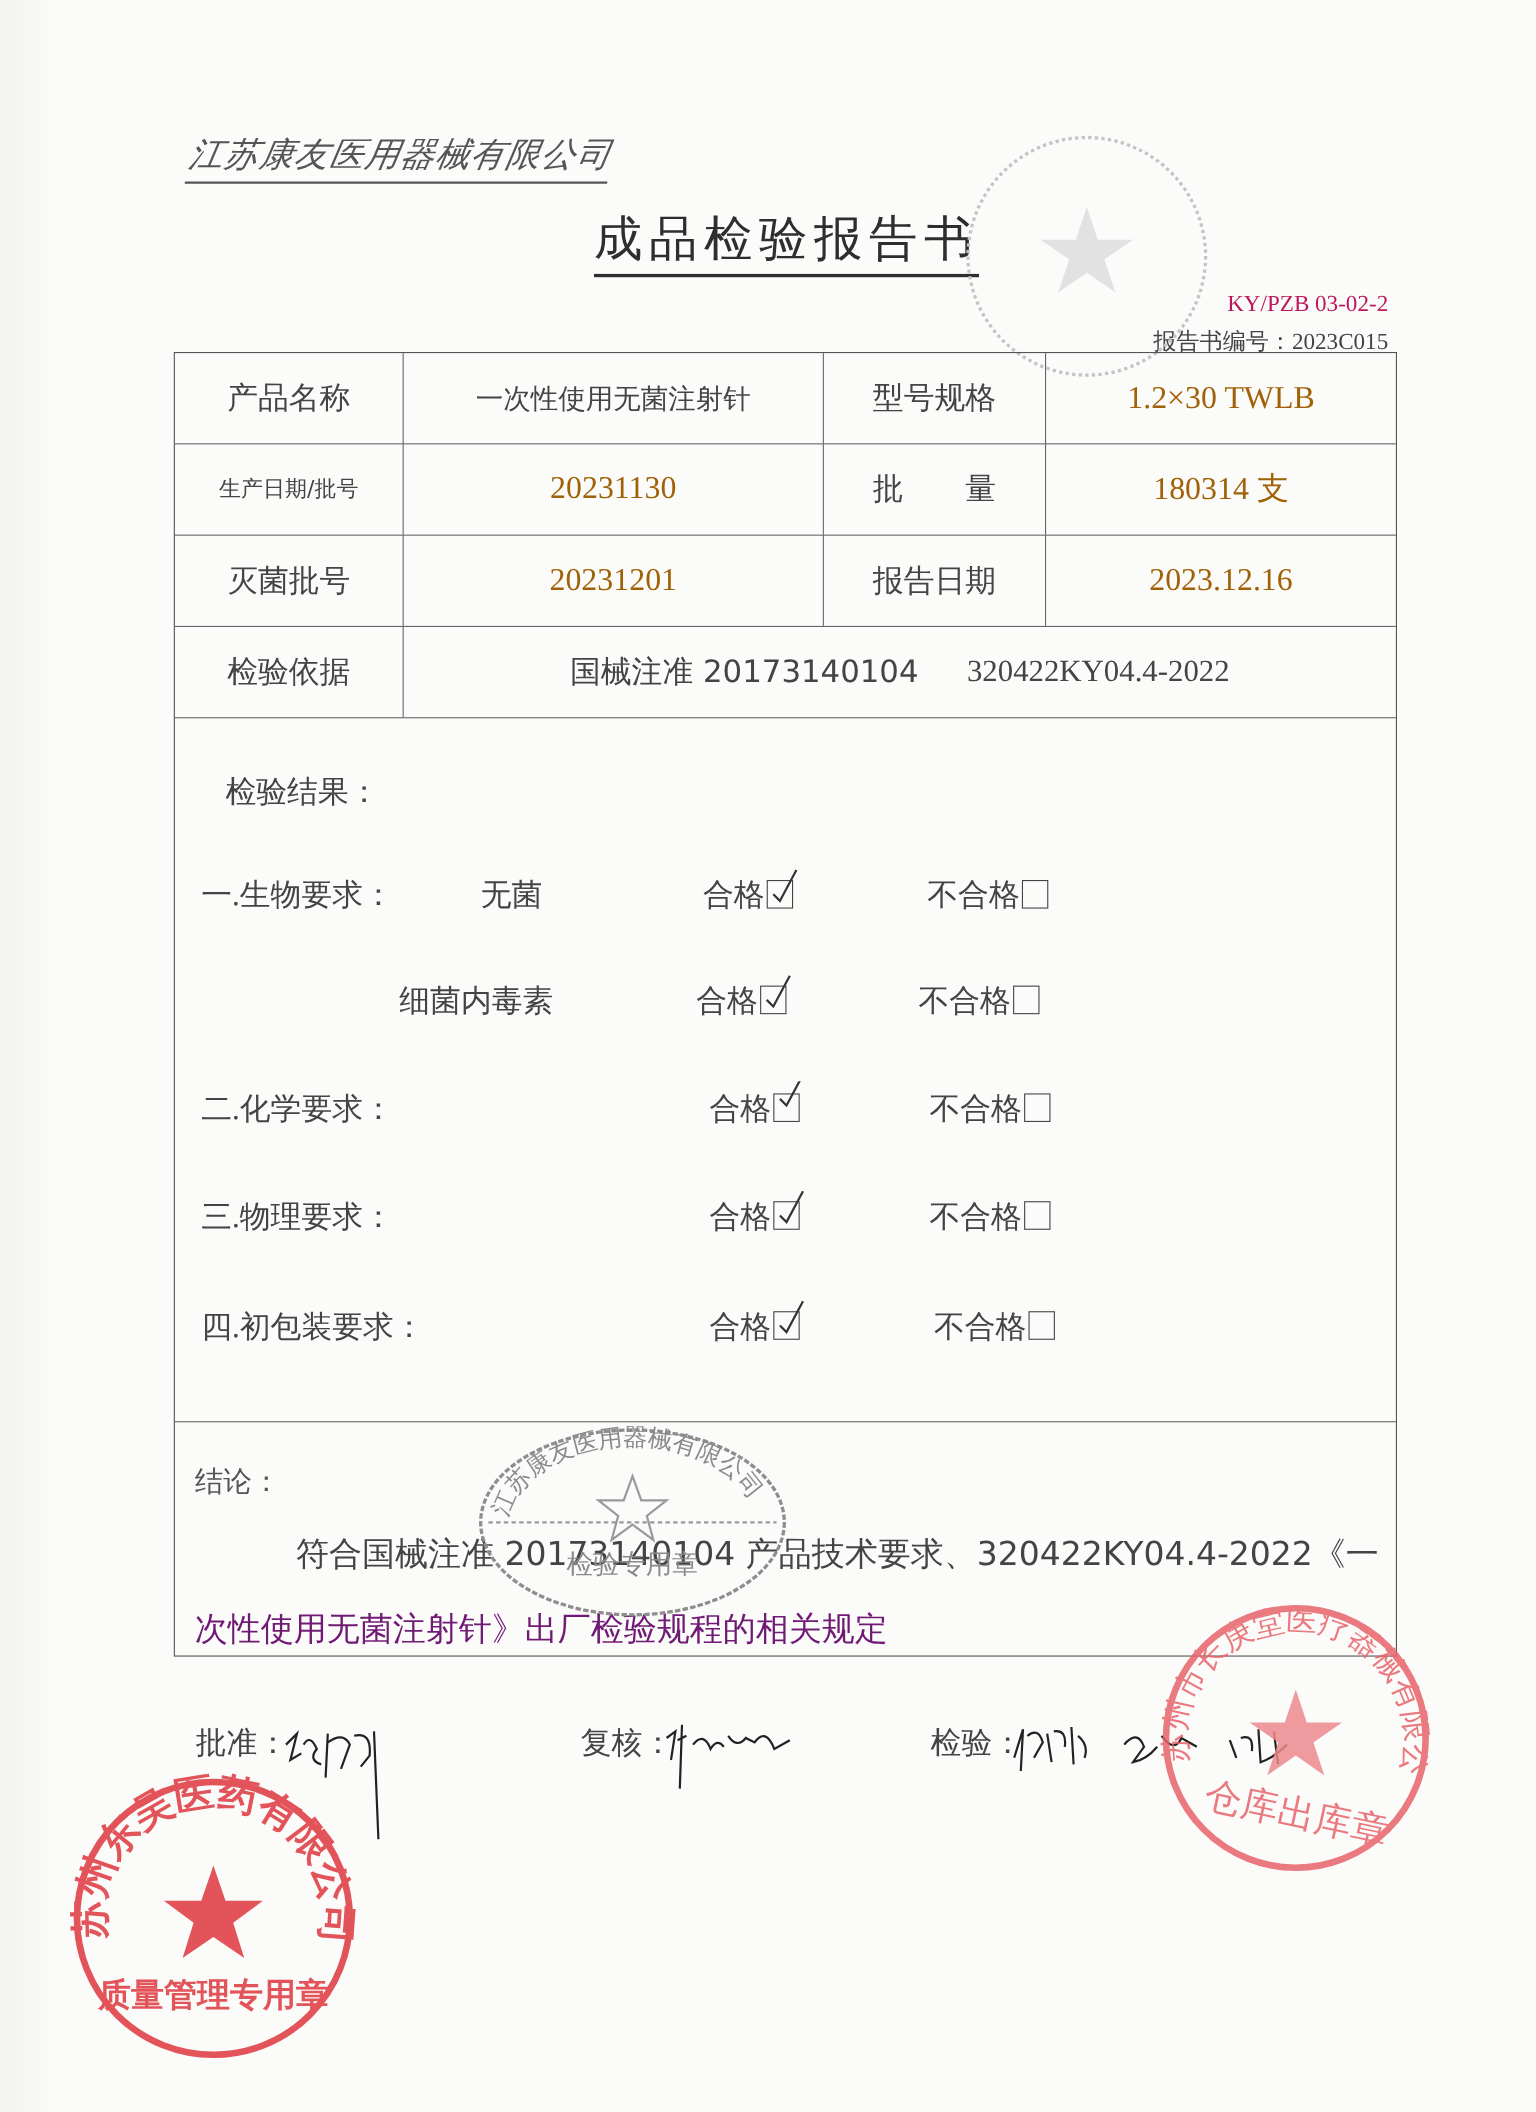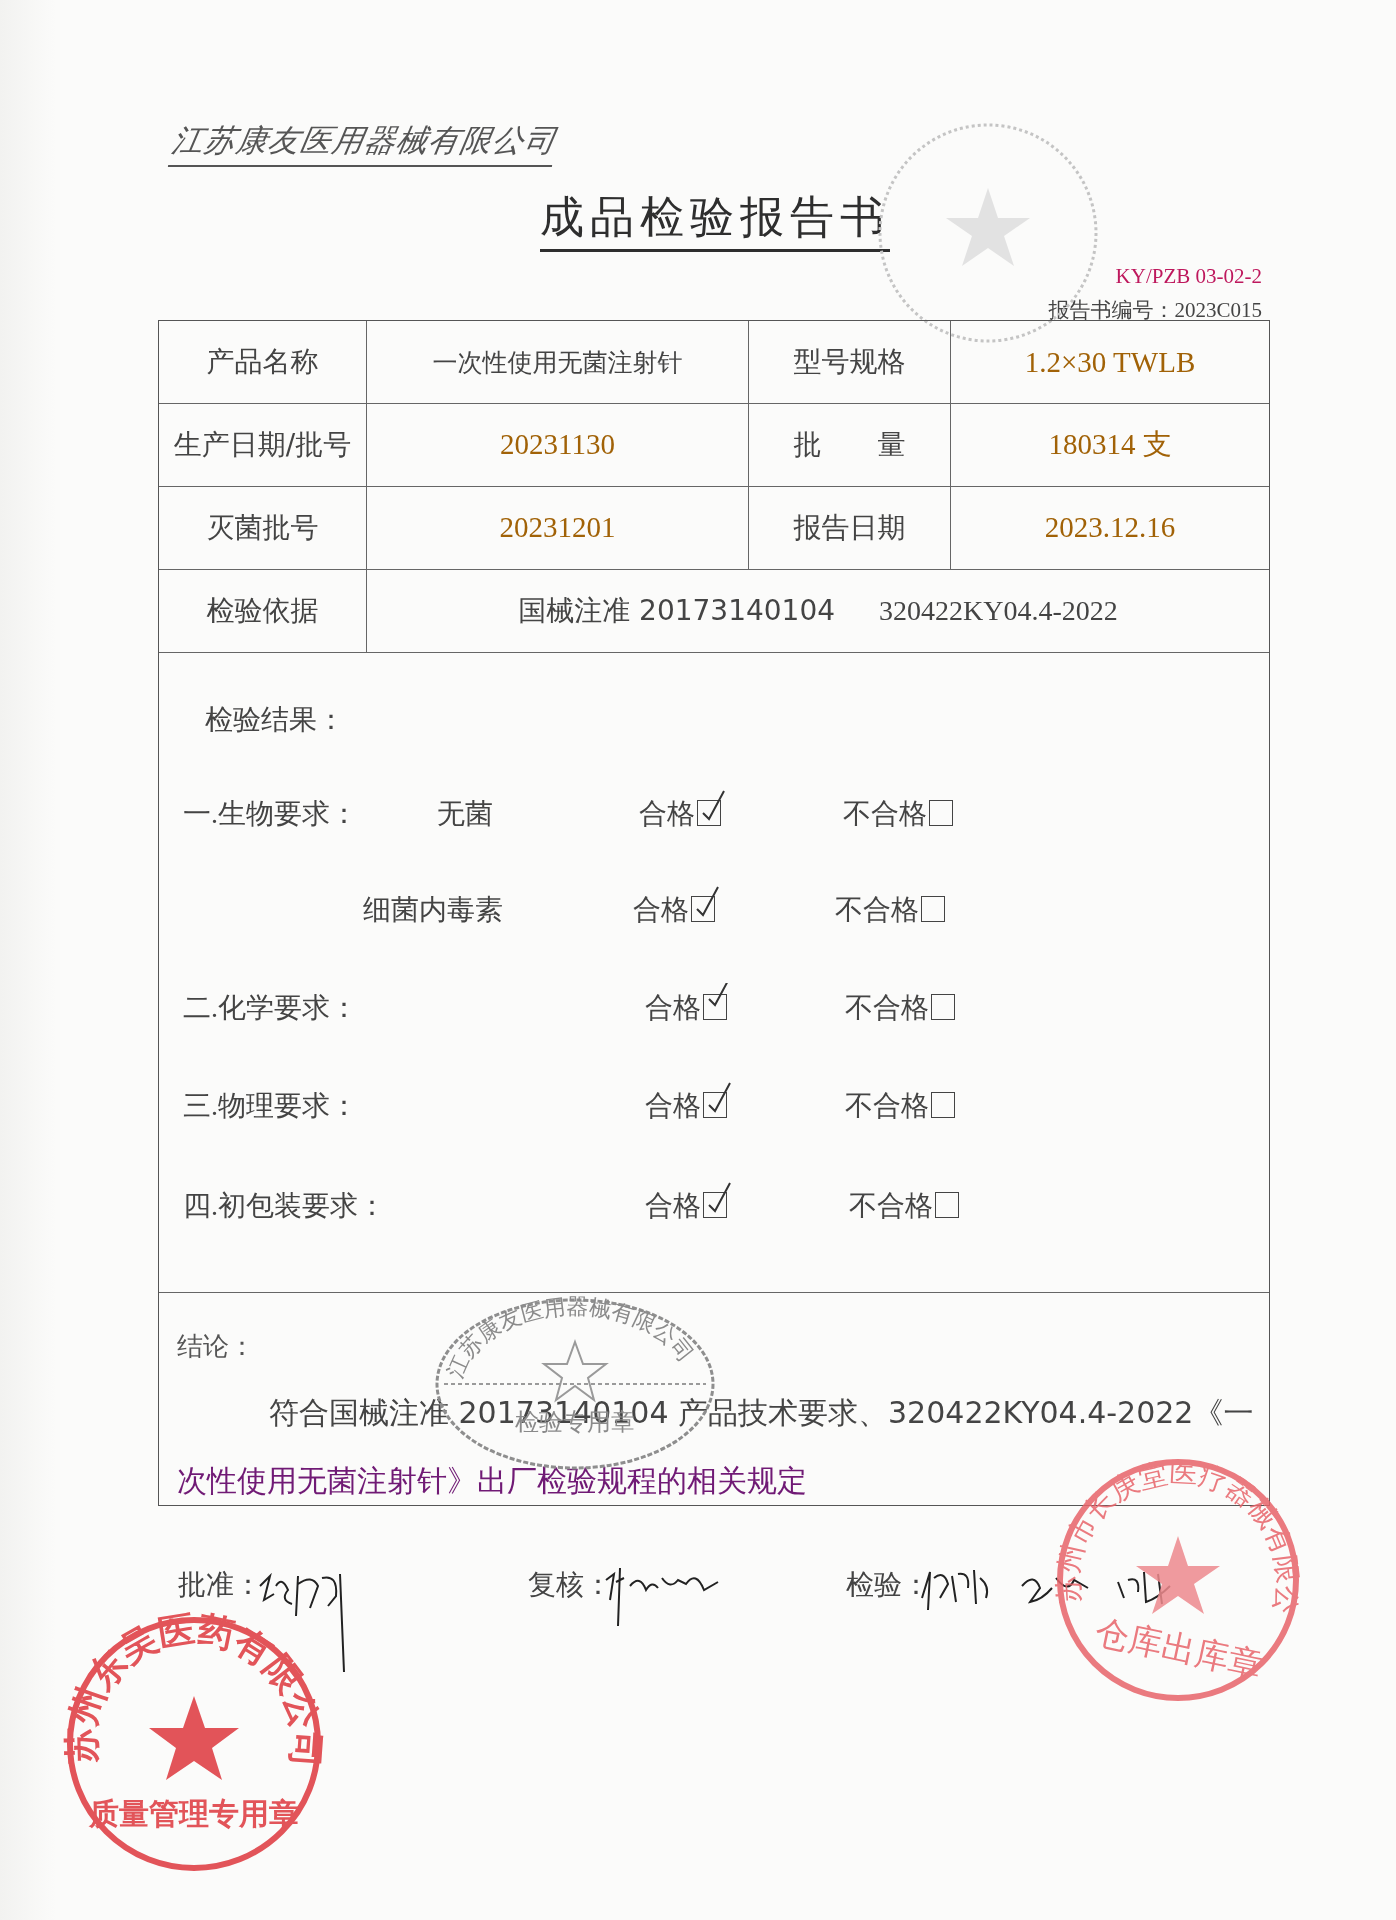--- a/index.html
+++ b/index.html
@@ -74,21 +74,21 @@
 </svg>
 
 <div class="table">
   <div class="row" style="top:0;height:82px;">
     <div class="cell c1">产品名称</div>
     <div class="cell c2" style="font-size:25px;">一次性使用无菌注射针</div>
     <div class="cell c3">型号规格</div>
     <div class="cell c4 num">1.2×30 TWLB</div>
   </div>
   <div class="row" style="top:82px;height:83px;">
-    <div class="cell c1" style="font-size:28px;">生产日期/批号</div>
+    <div class="cell c1" style="font-size:20px;">生产日期/批号</div>
     <div class="cell c2 num">20231130</div>
     <div class="cell c3">批　　量</div>
     <div class="cell c4 num">180314 支</div>
   </div>
   <div class="row" style="top:165px;height:83px;">
     <div class="cell c1">灭菌批号</div>
     <div class="cell c2 num">20231201</div>
     <div class="cell c3">报告日期</div>
     <div class="cell c4 num">2023.12.16</div>
   </div>

